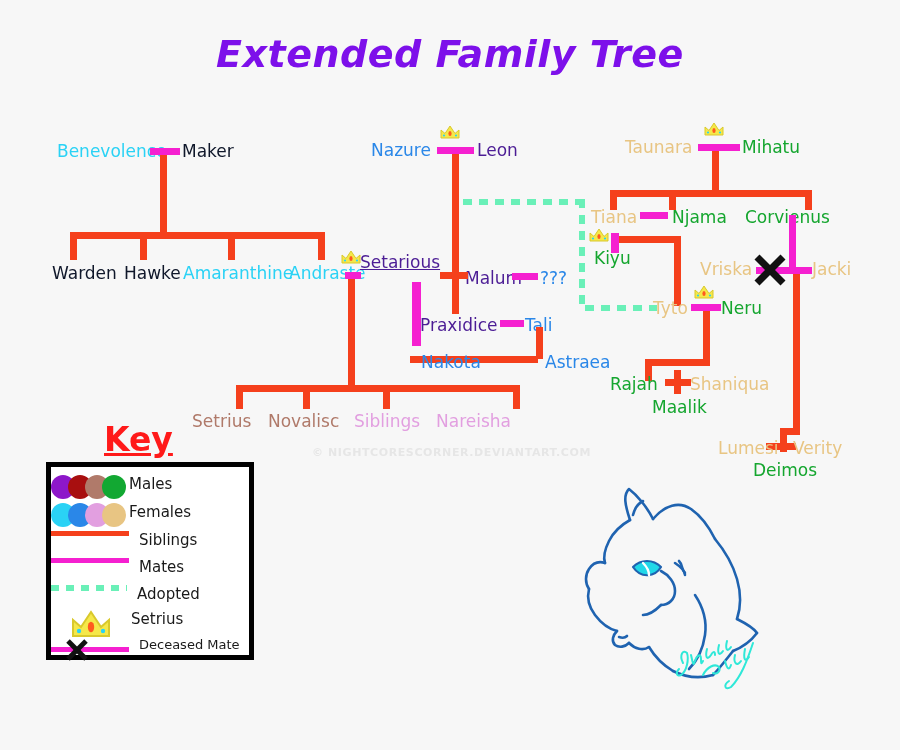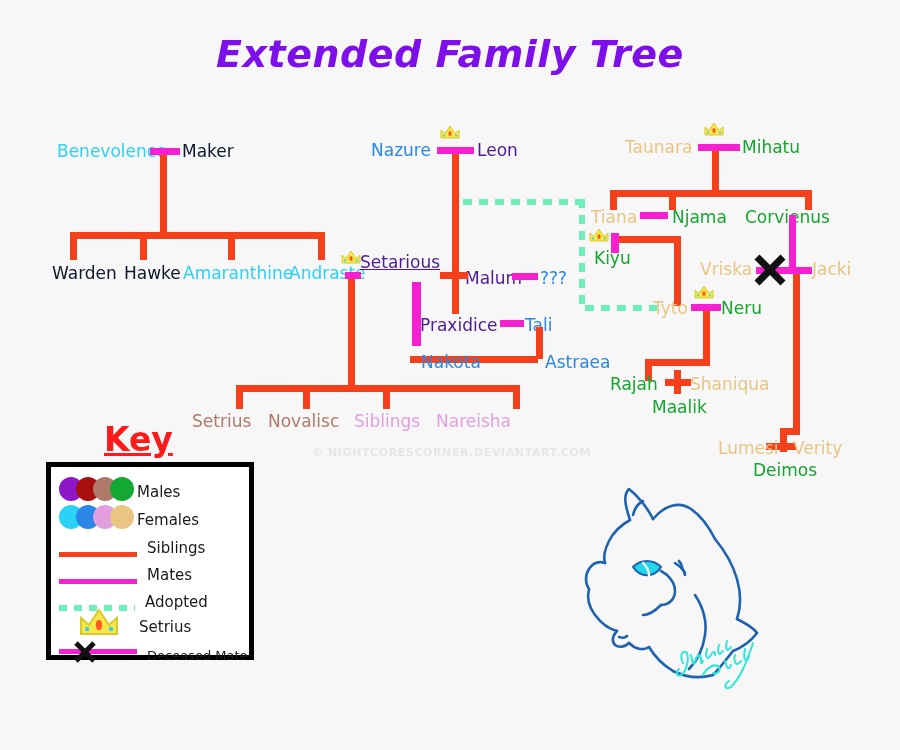--- a/index.html
+++ b/index.html
@@ -64,21 +64,21 @@
     position:absolute;left:104px;top:420px;
     font-family:"DejaVu Sans", sans-serif;
     font-size:33px;font-weight:bold;color:#ff1a1a;
     text-decoration:underline;
   }
   .key-box{
     position:absolute;left:46px;top:462px;width:208px;height:198px;
     background:#fff;border:5px solid #000;box-sizing:border-box;
   }
   .key-row{
-    position:absolute;left:8px;display:flex;align-items:flex-end;height:26px;
+    position:absolute;left:0;display:flex;align-items:flex-start;height:26px;
   }
   .key-label{
     font-family:"DejaVu Sans", sans-serif;
     font-size:15px;color:#1a1a1a;white-space:nowrap;margin-left:10px;
   }
   .key-label.small{font-size:13px;}
   .dotrow{width:76px;height:6px;
     background-image:linear-gradient(to right,#6af0b8 0 8px,transparent 8px 15px);
     background-size:15px 6px;}
   .swatches{display:flex;}

